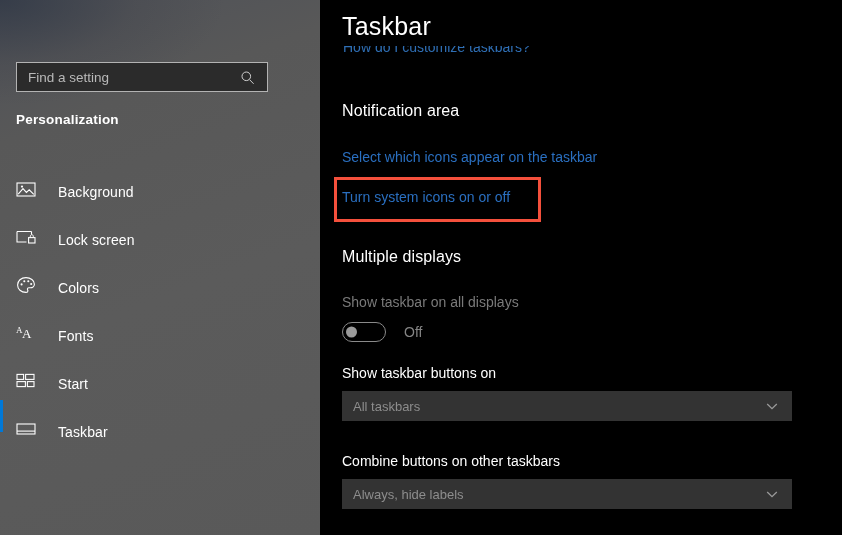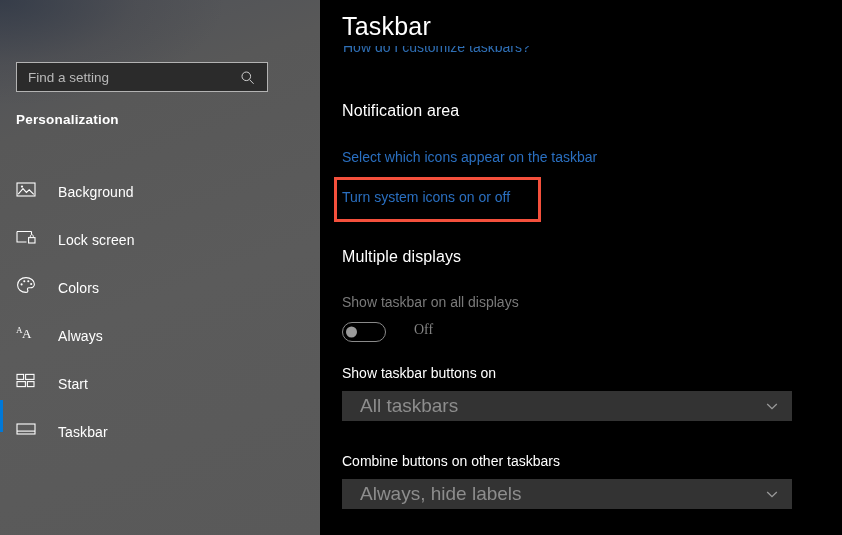--- a/index.html
+++ b/index.html
@@ -119,21 +119,21 @@
     pointer-events: none;
   }
 
   .dim-label {
     position: absolute; left: 22px; top: 294px;
     font-size: 14px; color: #7a7a7a; white-space: nowrap;
   }
 
   .toggle-row {
     position: absolute; left: 22px; top: 322px;
-    display: flex; align-items: flex-start; gap: 28px; font-family: Liberation Serif, serif;
+    display: flex; align-items: center; gap: 18px;
   }
   .toggle {
     width: 44px; height: 20px; border-radius: 10px;
     border: 1.6px solid #8a8a8a; background: transparent;
     position: relative;
   }
   .toggle .knob {
     position: absolute; left: 3px; top: 50%;
     transform: translateY(-50%);
     width: 11px; height: 11px; border-radius: 50%;
@@ -150,21 +150,21 @@
 
   .dropdown {
     position: absolute; left: 22px;
     width: 450px; height: 30px;
     background: #333333;
     display: flex; align-items: center;
   }
   #dd-buttons-on { top: 391px; }
   #dd-combine { top: 479px; }
   .dd-value {
-    flex: 1; font-size: 19px; color: #8d8d8d; padding-left: 18px;
+    flex: 1; font-size: 13px; color: #8d8d8d; padding-left: 11px;
     white-space: nowrap; overflow: hidden;
   }
   .dd-chev { width: 16px; height: 16px; margin-right: 12px; display:block; }
 </style>
 </head>
 <body>
 
 <div id="app">
 
   <div id="sidebar">
@@ -221,21 +221,21 @@
         </span>
         <span class="nav-text">Colors</span>
       </div>
 
 
       <div class="nav-item">
 
         <span class="nav-ico">
           <span class="fonts-aa"><sup>A</sup>A</span>
         </span>
-        <span class="nav-text">Always</span>
+        <span class="nav-text">Fonts</span>
       </div>
 
       <div class="nav-item">
 
         <span class="nav-ico">
           <svg width="20" height="16" viewBox="0 0 20 16">
             <rect x="1" y="1.4" width="6.6" height="5" fill="none" stroke="#ffffff" stroke-width="1.1"></rect>
             <rect x="9.6" y="1.4" width="8.4" height="5" fill="none" stroke="#ffffff" stroke-width="1.1"></rect>
             <rect x="1" y="8.6" width="8.4" height="5" fill="none" stroke="#ffffff" stroke-width="1.1"></rect>
             <rect x="11.4" y="8.6" width="6.6" height="5" fill="none" stroke="#ffffff" stroke-width="1.1"></rect>

